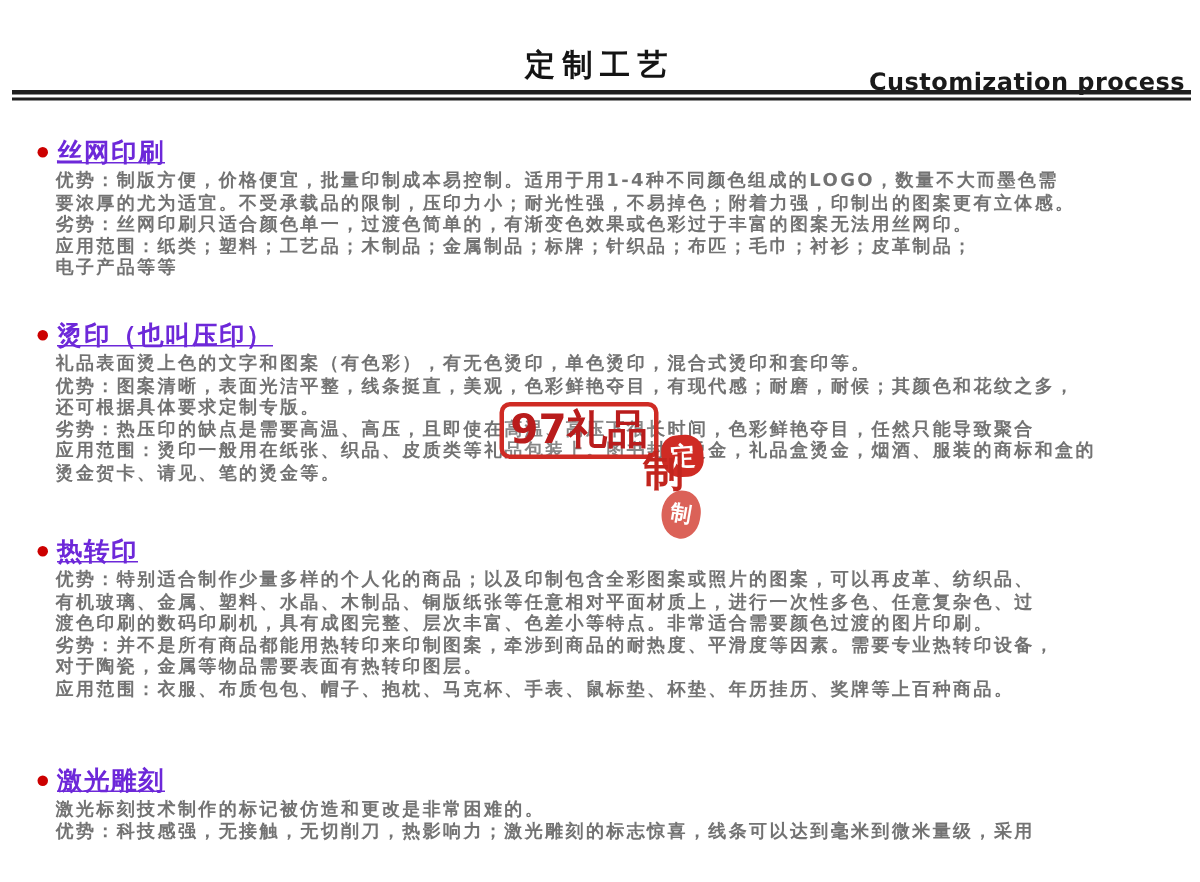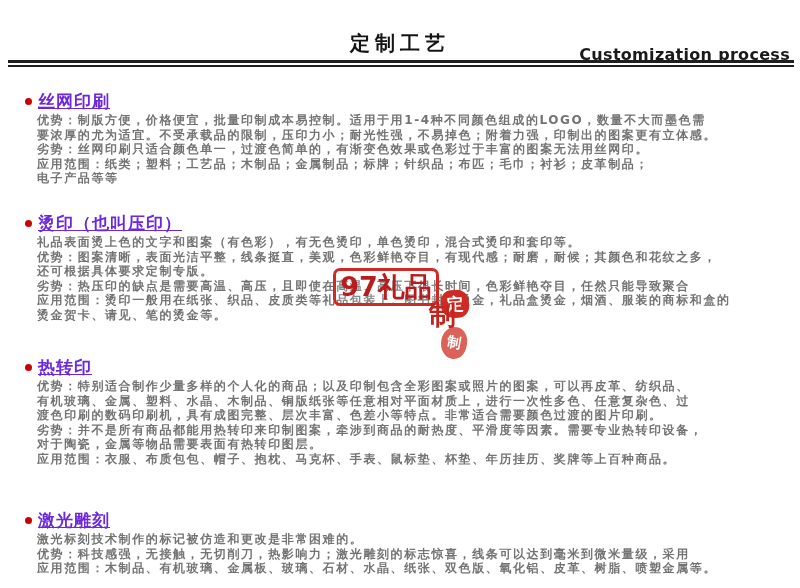--- a/index.html
+++ b/index.html
@@ -114,21 +114,20 @@
   </div>
 
   <div class="section sec4">
     <div class="sec-title-row">
       <span class="bullet"></span>
       <span class="sec-title">激光雕刻</span>
     </div>
     <div class="body">
       <div class="line">激光标刻技术制作的标记被仿造和更改是非常困难的。</div>
       <div class="line">优势：科技感强，无接触，无切削刀，热影响力；激光雕刻的标志惊喜，线条可以达到毫米到微米量级，采用</div>
-      <div class="line">应用范围：木制品、有机玻璃、金属板、玻璃、石材、水晶、纸张、双色版、氧化铝、皮革、树脂、喷塑金属等。</div>
     </div>
   </div>
 
   <div class="wm-box">
     <span class="wm-text">97礼品</span>
   </div>
   <div class="seal-top">定</div>
   <div class="seal-mid">制</div>
   <div class="seal-bottom">制</div>
 

